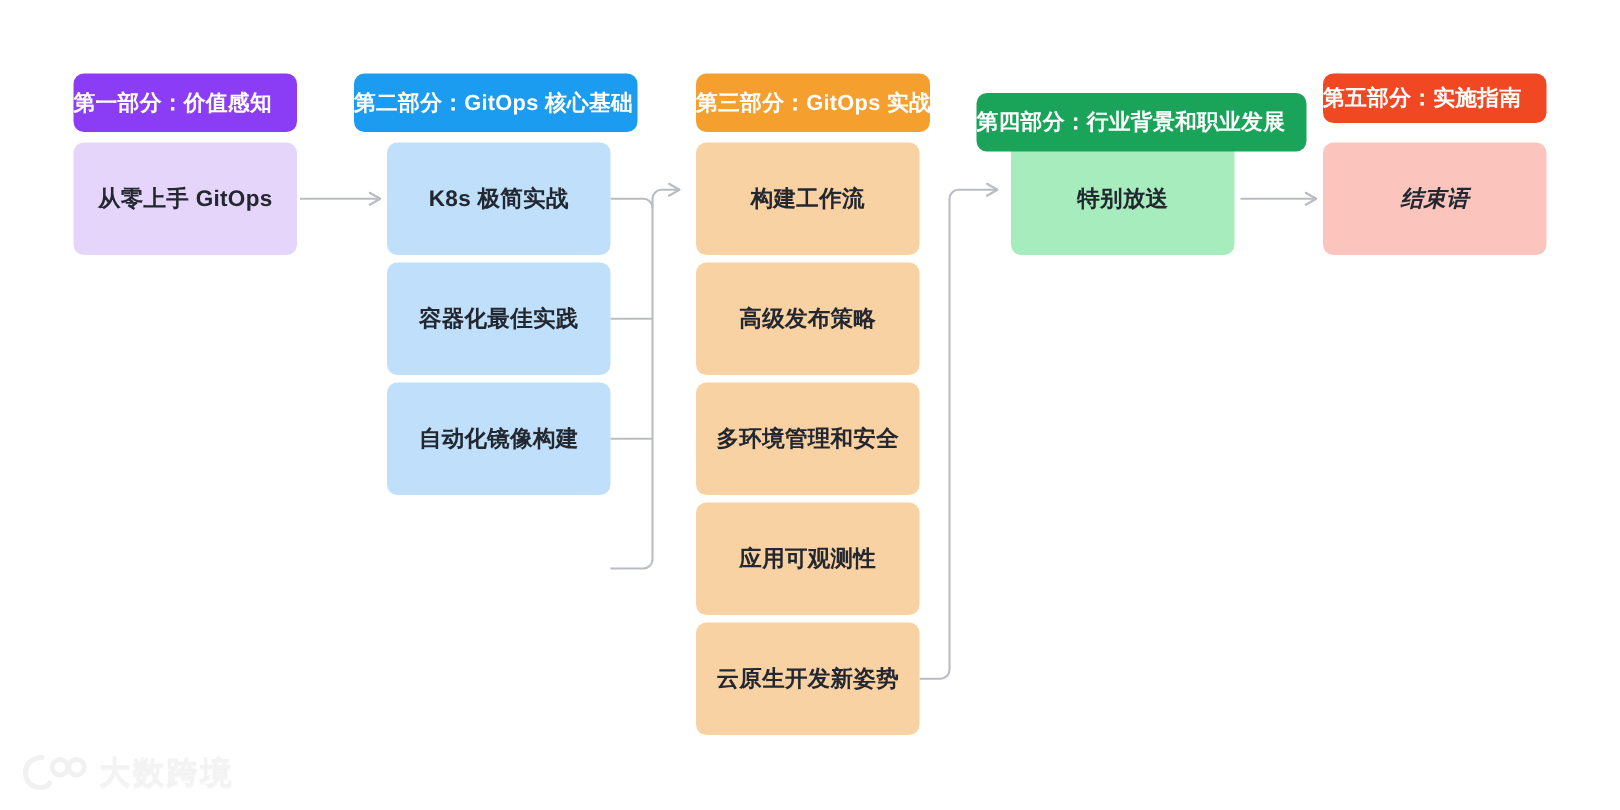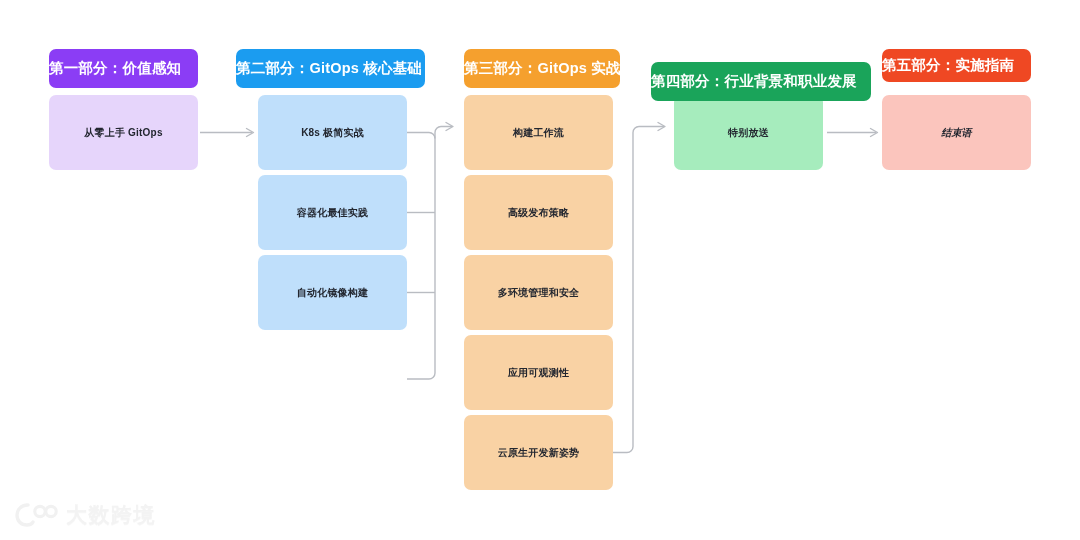--- a/index.html
+++ b/index.html
@@ -34,21 +34,21 @@
     white-space: nowrap;
     box-sizing: border-box;
     z-index: 3;
   }
   .node {
     position: absolute;
     display: flex;
     align-items: center;
     justify-content: center;
     border-radius: 7px;
-    font-size: 10px;
+    font-size: 15px;
     font-weight: 700;
     color: #232730;
     letter-spacing: .2px;
     white-space: nowrap;
     box-sizing: border-box;
     z-index: 2;
   }
   svg.links {
     position: absolute;
     left: 0; top: 0;

